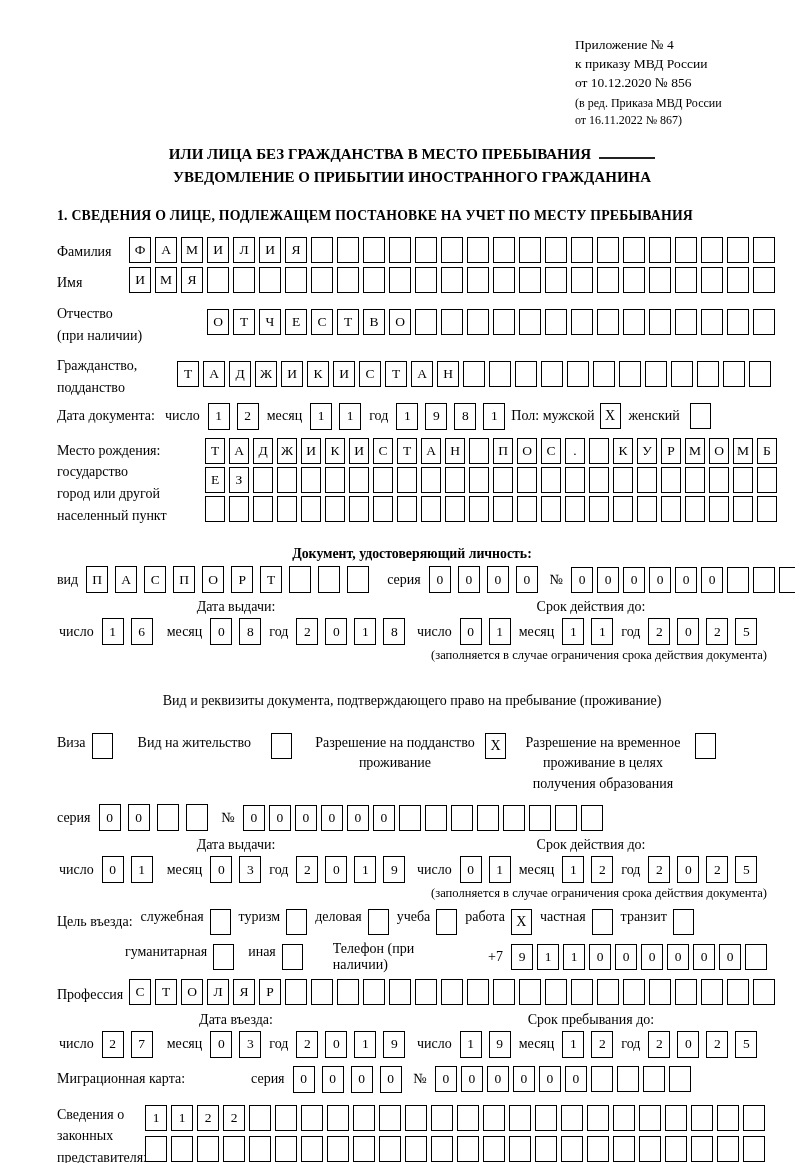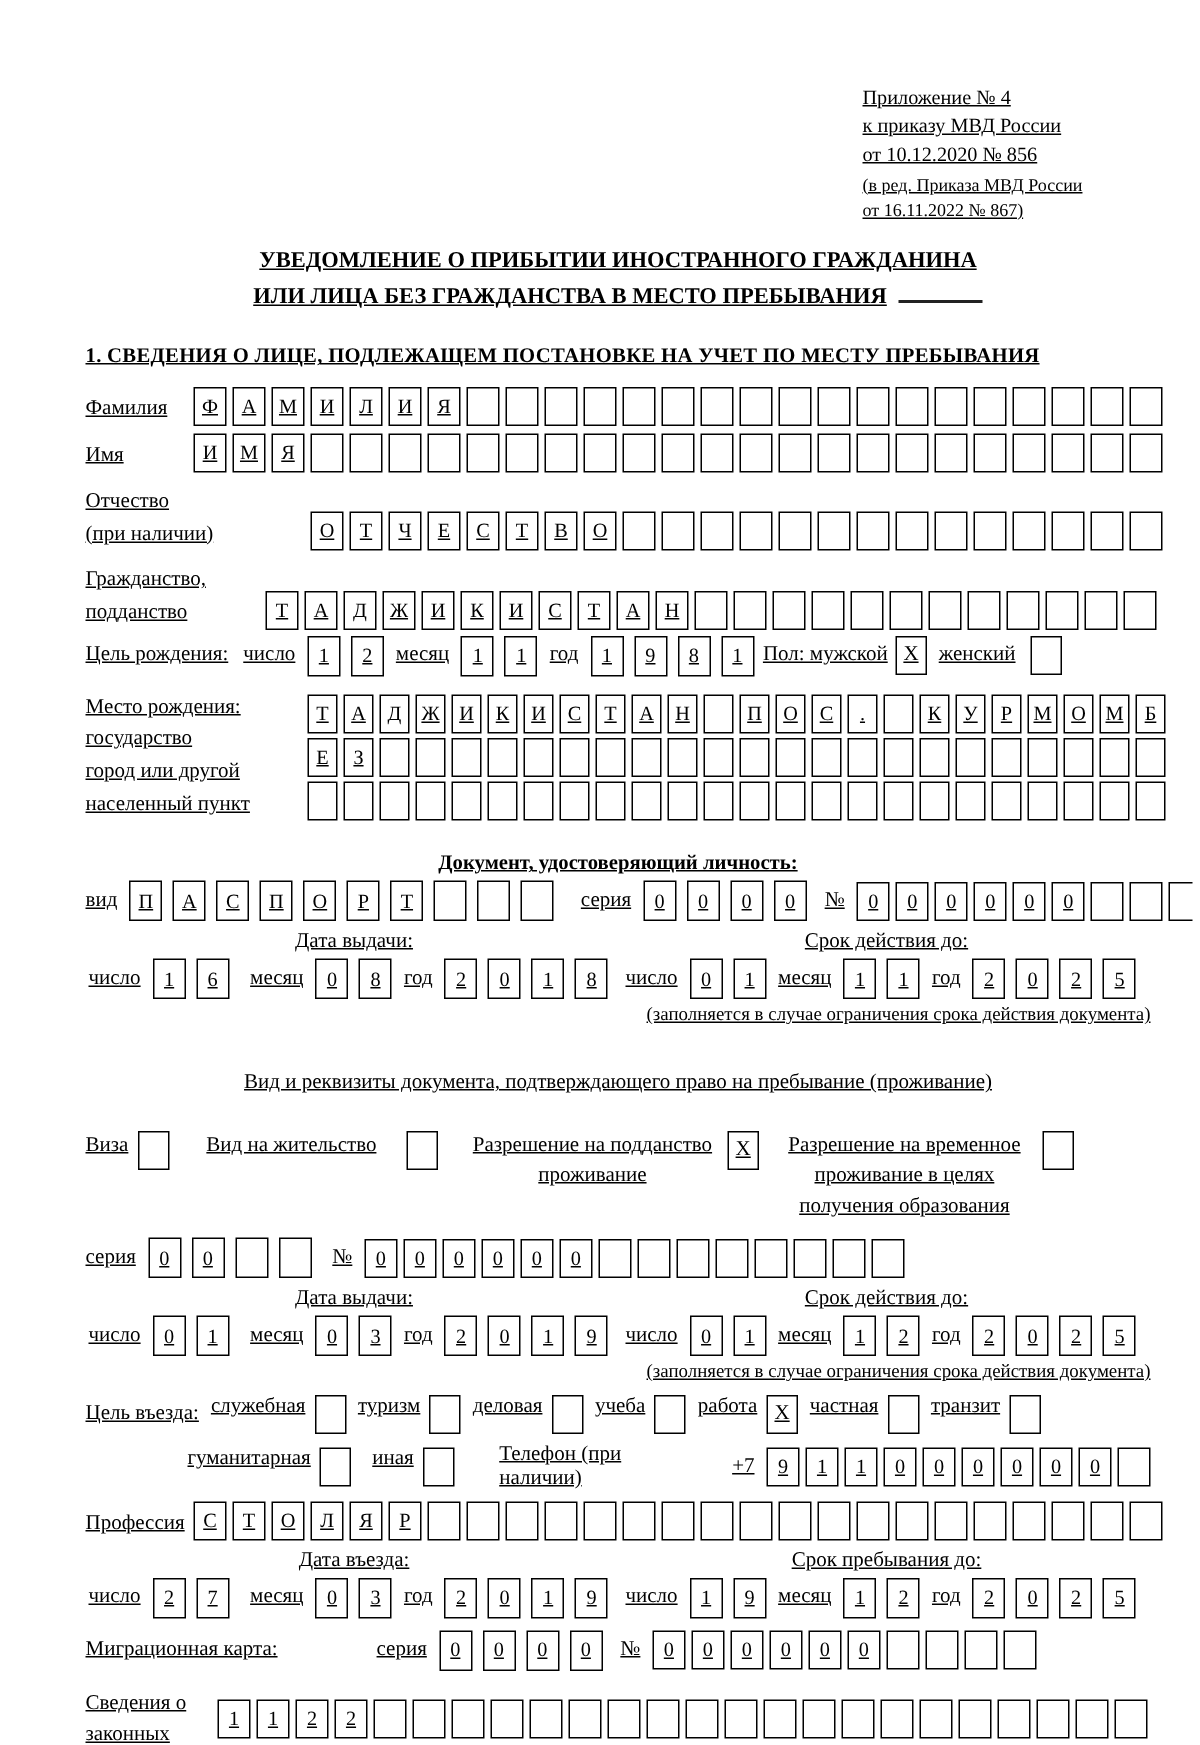--- a/index.html
+++ b/index.html
@@ -1,30 +1,30 @@
 <!DOCTYPE html>
 <html><head>
 <meta charset="utf-8">
 <style>
   html,body{margin:0;padding:0;background:#fff;color:#000;}
   body{width:800px;height:1163px;font-family:"Liberation Serif","DejaVu Serif",serif;}
-  .page{box-sizing:border-box;width:795px;height:1163px;padding:56px 28px 0 57px;overflow:hidden;text-decoration:underline;}
+  .page{box-sizing:border-box;width:795px;height:1163px;padding:36px 28px 0 57px;overflow:hidden;}
 
   
   .hdr{width:192px;margin-left:auto;font-size:13.5px;line-height:1.4;}
   .hdr .note{font-size:12px;line-height:1.45;margin-top:2px;}
   .forma{text-align:right;font-weight:bold;font-size:14.5px;margin-top:12px;letter-spacing:.4px;}
 
   
   .title{text-align:center;font-weight:bold;font-size:15px;line-height:1.5;margin-top:14px;}
   .blank-line{display:inline-block;width:56px;border-bottom:2px solid #222;height:14px;margin-left:8px;}
   .sec-heading{font-weight:bold;font-size:13.8px;margin-top:20px;margin-bottom:12px;letter-spacing:.2px;}
 
   
-  .frow{display:flex;align-items:flex-end;margin-bottom:4px;font-size:14px;}
+  .frow{display:flex;align-items:center;margin-bottom:4px;font-size:14px;}
   .flabel{flex:none;padding-top:5px;line-height:1.55;}
   .cells{display:flex;gap:4px;}
   .cell{box-sizing:border-box;flex:none;width:22px;height:26px;border:1.6px solid #000;
         display:flex;align-items:center;justify-content:center;font-size:13.5px;background:#fff;}
   .cells.sm .cell{width:20px;}
   .cells.wide{gap:7px;}
   .cells.wide .cell{height:27px;}
   .box{box-sizing:border-box;flex:none;display:inline-flex;width:21px;height:26px;border:1.6px solid #000;
        align-items:center;justify-content:center;font-size:14px;background:#fff;}
   .stack{display:flex;flex-direction:column;gap:3px;}
@@ -55,24 +55,24 @@
     <div>Приложение № 4</div>
     <div>к приказу МВД России</div>
     <div>от 10.12.2020 № 856</div>
     <div class="note">
       <div>(в ред. Приказа МВД России</div>
       <div>от 16.11.2022 № 867)</div>
     </div>
   </div>
 
   <div class="title">
-    <div>УВЕДОМЛЕНИЕ О ПРИБЫТИИ ИНОСТРАННОГО ГРАЖДАНИНА</div>
     <div>
       <span>ИЛИ ЛИЦА БЕЗ ГРАЖДАНСТВА В МЕСТО ПРЕБЫВАНИЯ</span><span class="blank-line"></span>
     </div>
+    <div>УВЕДОМЛЕНИЕ О ПРИБЫТИИ ИНОСТРАННОГО ГРАЖДАНИНА</div>
   </div>
 
   <div class="sec-heading">1. СВЕДЕНИЯ О ЛИЦЕ, ПОДЛЕЖАЩЕМ ПОСТАНОВКЕ НА УЧЕТ ПО МЕСТУ ПРЕБЫВАНИЯ</div>
 
   <div class="frow">
     <div class="flabel" style="width:72px">Фамилия</div>
     <div class="cells">
         <span class="cell">Ф</span>
         <span class="cell">А</span>
         <span class="cell">М</span>
@@ -189,21 +189,21 @@
         <span class="cell"></span>
         <span class="cell"></span>
         <span class="cell"></span>
         <span class="cell"></span>
         <span class="cell"></span>
         <span class="cell"></span>
       </div>
   </div>
 
   <div class="frow" style="align-items:center;margin-top:4px;">
-    <span>Цель рождения:</span>
+    <span>Дата документа:</span>
     <span class="dlbl" style="margin-left:10px">число</span>
     <span class="cells wide" style="margin:0 6px">
         <span class="cell">1</span>
         <span class="cell">2</span>
       </span>
     <span class="dlbl">месяц</span>
     <span class="cells wide" style="margin:0 6px">
         <span class="cell">1</span>
         <span class="cell">1</span>
       </span>

